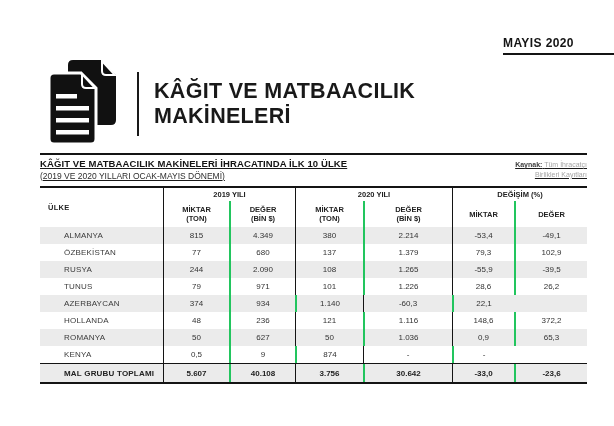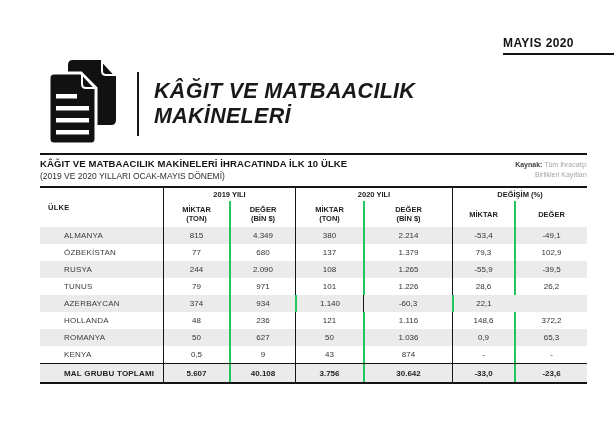--- a/index.html
+++ b/index.html
@@ -4,29 +4,29 @@
 <style>
   html,body{margin:0;padding:0;background:#fff;}
   .page{position:relative;width:614px;height:426px;background:#ffffff;overflow:hidden;
         font-family:"Liberation Sans",sans-serif;color:#1a1a1a;}
 
   
   .masthead{position:absolute;left:503px;top:36px;width:111px;border-bottom:2px solid #141414;
             padding-bottom:3px;font-size:12px;font-weight:bold;letter-spacing:.4px;color:#141414;}
 
   
-  .brand{position:absolute;left:42px;top:60px;display:flex;align-items:center;font-style:italic;}
+  .brand{position:absolute;left:42px;top:60px;display:flex;align-items:center;}
   .doc-icon{width:78px;height:88px;flex:0 0 auto;}
   .brand-divider{width:2px;height:64px;background:#191919;margin-left:17px;margin-right:15px;}
   .brand-title{margin:0;font-size:21.5px;font-weight:bold;color:#191919;line-height:1.16;letter-spacing:.3px;}
   .brand-title span{display:block;}
 
   
   .section-head{position:absolute;left:40px;top:153px;width:547px;border-top:2.5px solid #141414;
-                display:flex;justify-content:space-between;padding-top:3px;}
+                display:flex;justify-content:space-between;padding-top:3px;text-decoration:underline;}
   .sec-title{font-size:9.5px;font-weight:bold;color:#141414;letter-spacing:.1px;}
   .sec-sub{font-size:8.5px;color:#2e2e2e;margin-top:1.5px;}
   .source{text-align:right;font-size:7px;color:#a5a5a5;line-height:1.4;padding-top:2px;}
   .src-label{font-weight:bold;color:#3c3c3c;}
 
   
   .table{position:absolute;left:40px;top:186px;width:547px;
          border-top:2.5px solid #141414;border-bottom:2.5px solid #141414;}
   .ghead,.trow{display:grid;grid-template-columns:123px 66px 66px 68px 89px 62px 73px;}
   .ghead{grid-template-rows:13px 26px;}
@@ -185,21 +185,20 @@
         <span class="cell bl-thin">627</span>
         <span class="cell bl-thick">50</span>
         <span class="cell bl-thin">1.036</span>
         <span class="cell bl-thick">0,9</span>
         <span class="cell bl-thin">65,3</span>
       </div>
       <div class="trow">
         <span class="cell c0">KENYA</span>
         <span class="cell bl-thick">0,5</span>
         <span class="cell bl-thin">9</span>
-        <span class="cell bl-thick">43</span>
         <span class="cell bl-thin">874</span>
         <span class="cell bl-thick">-</span>
         <span class="cell bl-thin">-</span>
       </div>
     </div>
 
     <div class="trow total">
       <span class="cell c0">MAL GRUBU TOPLAMI</span>
       <span class="cell bl-thick">5.607</span>
       <span class="cell bl-thin">40.108</span>

